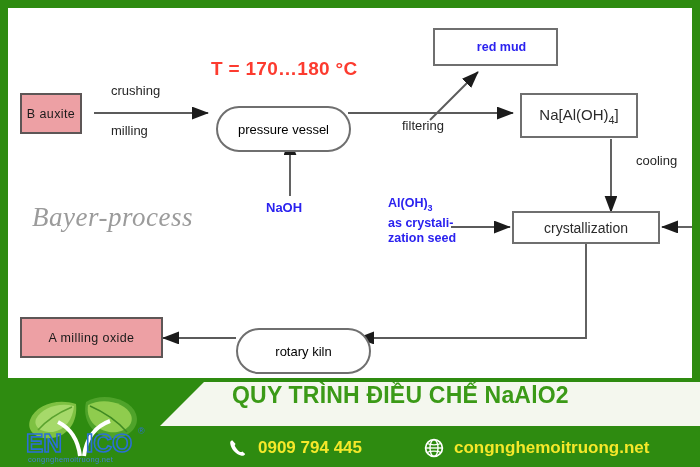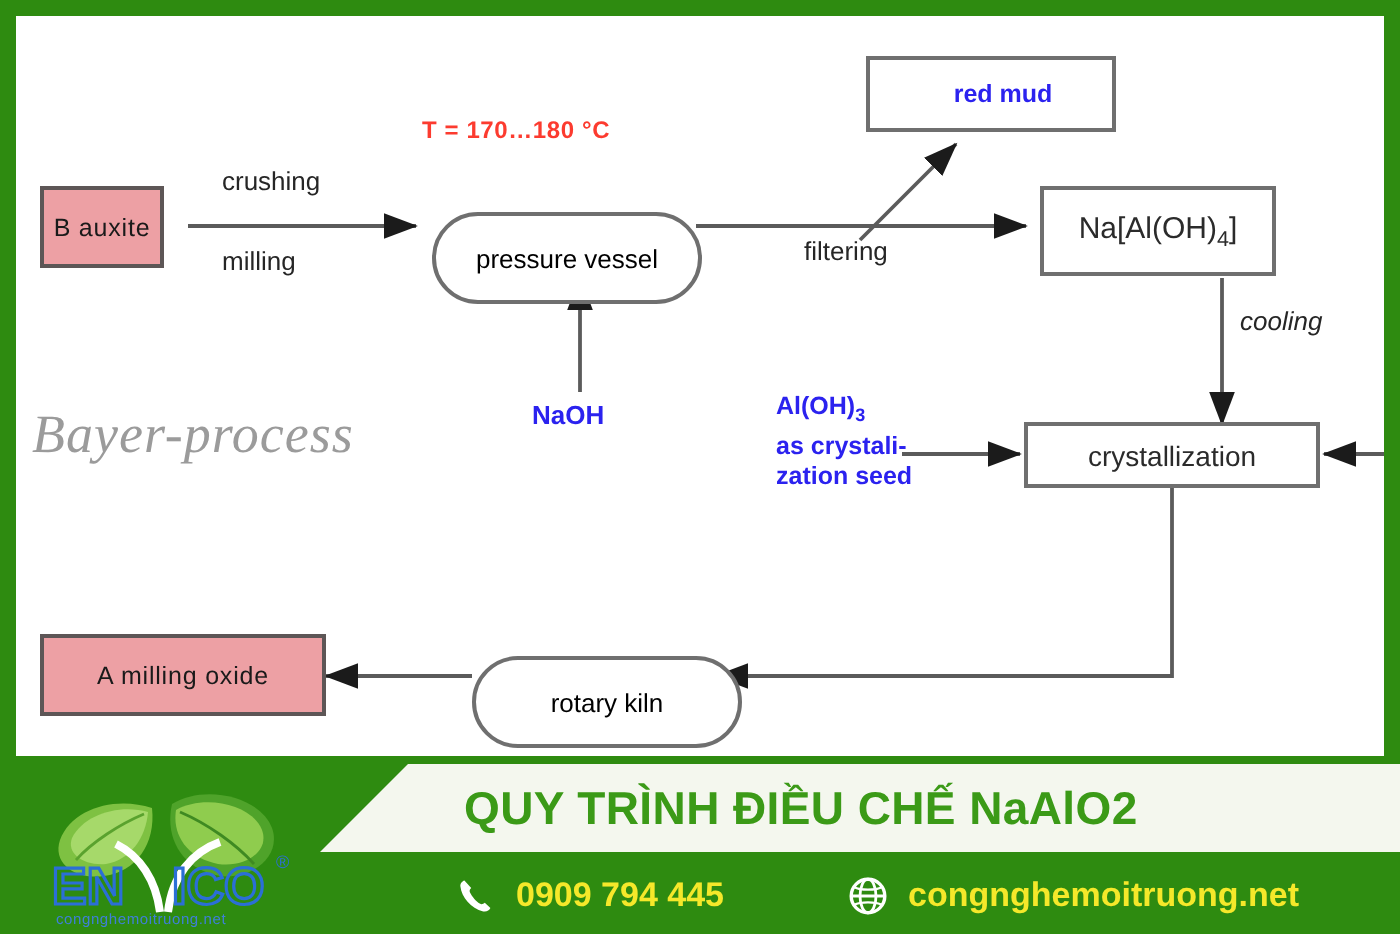--- a/index.html
+++ b/index.html
@@ -50,21 +50,21 @@
     border-radius:999px;
     color:#000000;
     font-size:13px;
     margin-top:13px;
   }
   .node-blue-text{color:#2b22ef;font-size:12.5px;padding-left:12px;}
 
   
   .lbl{position:absolute;white-space:nowrap;}
   .lbl-dark{color:#262626;font-size:13px;}
-  .lbl-red{color:#fc3b2f;font-size:12px;font-weight:bold;letter-spacing:0.3px;}
+  .lbl-red{color:#fc3b2f;font-size:19px;font-weight:bold;letter-spacing:0.3px;}
   .lbl-blue{color:#2b22ef;font-size:13px;font-weight:bold;}
   .lbl-blue-seed{color:#2b22ef;font-size:12.5px;font-weight:bold;line-height:15px;}
   .watermark{
     position:absolute;
     font-family:"Liberation Serif", serif;
     font-style:italic;
     font-size:27px;
     color:#9b9b9b;
     letter-spacing:0.5px;
     white-space:nowrap;
@@ -76,21 +76,21 @@
     position:absolute;left:0;top:378px;width:700px;height:89px;
     background:#2e8b10;
   }
   #logo{
     position:absolute;left:14px;top:4px;width:148px;height:84px;
   }
   #title-band{
     position:absolute;left:160px;top:4px;
     width:540px;height:44px;
     background:#f4f7ee;
-    display:flex;align-items:center;
+    display:flex;align-items:flex-start;
     clip-path:polygon(44px 0, 100% 0, 100% 100%, 0 100%);
   }
   #title-text{
     margin-left:72px;
     color:#3b9a17;
     font-size:23px;
     font-weight:bold;
     letter-spacing:0.2px;
     white-space:nowrap;
   }
@@ -135,21 +135,21 @@
           <line x1="443" y1="219" x2="502" y2="219" marker-end="url(#ah)"></line>
 
           <line x1="684" y1="219" x2="654" y2="219" marker-end="url(#ah)"></line>
 
           <path d="M578 235 L578 330 L350 330" marker-end="url(#ah)"></path>
 
           <line x1="228" y1="330" x2="155" y2="330" marker-end="url(#ah)"></line>
         </g>
       </svg>
 
-      <div class="watermark" style="left:8px;top:194px;text-align:right;">Bayer-process</div>
+      <div class="watermark" style="left:24px;top:194px;text-align:right;">Bayer-process</div>
 
       <div class="node node-pink" style="left:12px;top:85px;width:62px;height:41px;">
         <span>B auxite</span>
       </div>
 
       <div class="lbl lbl-dark" style="left:103px;top:75px;">crushing</div>
       <div class="lbl lbl-dark" style="left:103px;top:115px;">milling</div>
 
       <div class="lbl lbl-red" style="left:203px;top:50px;">T = 170…180 °C</div>
 
@@ -164,21 +164,21 @@
       <div class="node node-white" style="left:425px;top:20px;width:125px;height:38px;">
         <span class="node-blue-text" style="font-weight:bold;">red mud</span>
       </div>
 
       <div class="node node-white" style="left:512px;top:85px;width:118px;height:45px;">
         <span style="font-size:15px;">
           <span>Na[Al(OH)</span><sub>4</sub><span>]</span>
         </span>
       </div>
 
-      <div class="lbl lbl-dark" style="left:612px;top:145px;font-style:italic;">cooling</div>
+      <div class="lbl lbl-dark" style="left:628px;top:145px;">cooling</div>
 
       <div class="lbl lbl-blue-seed" style="left:380px;top:188px;">
         <div><span>Al(OH)</span><sub>3</sub></div>
         <div>as crystali-</div>
         <div>zation seed</div>
       </div>
 
       <div class="node node-white" style="left:504px;top:203px;width:148px;height:33px;">
         <span style="font-size:14px;">crystallization</span>
       </div>

